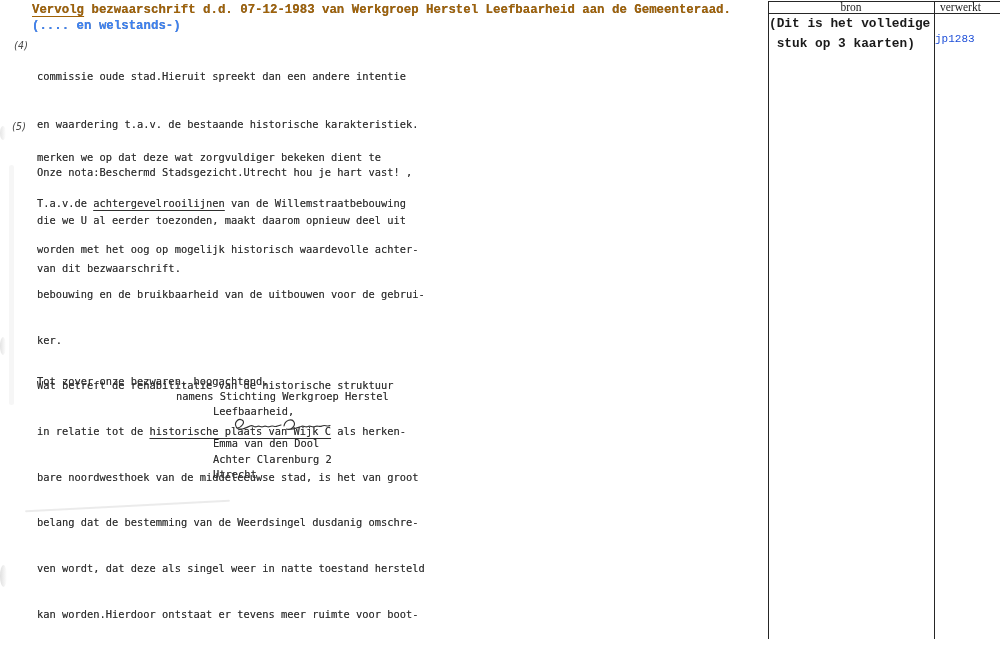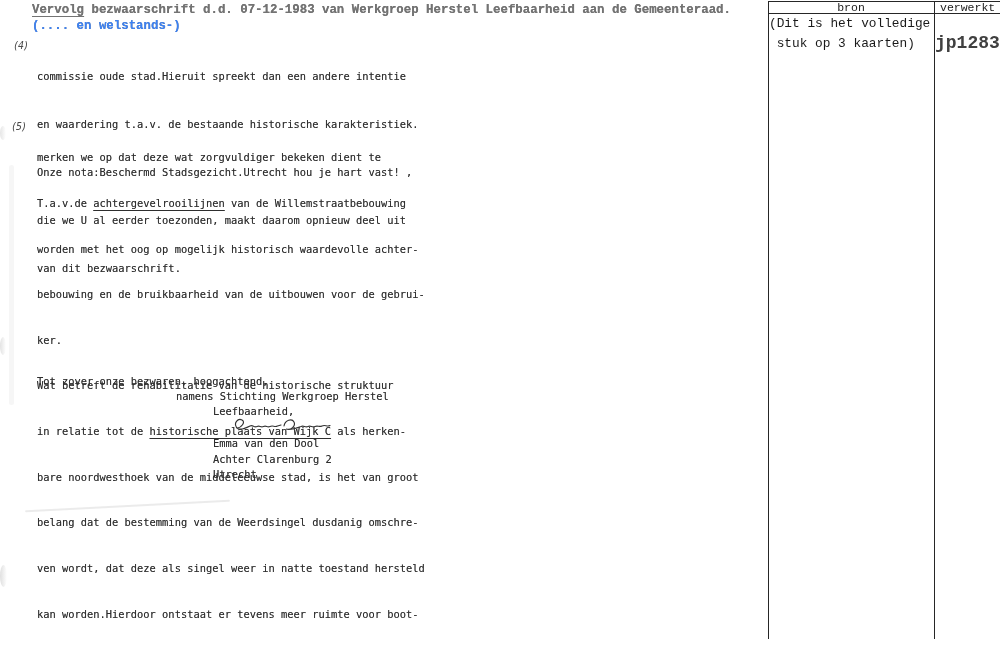--- a/index.html
+++ b/index.html
@@ -10,21 +10,21 @@
   }
   .page {
     position:relative; width:1000px; height:649px;
     background:#ffffff; overflow:hidden;
   }
 
   
   .title {
     position:absolute; left:32px; top:3px;
     font-family:"Liberation Mono", monospace; font-weight:bold;
-    font-size:12.4px; line-height:15px; color:#737373;
+    font-size:12.4px; line-height:15px; color:#a16207;
     white-space:pre; text-shadow:0 0 0.6px rgba(10,10,10,0.55);
   }
   .title2 {
     position:absolute; left:32px; top:18.5px;
     font-family:"Liberation Mono", monospace; font-weight:bold;
     font-size:12.4px; color:#3b82f6; white-space:pre;
     text-shadow:0 0 0.6px rgba(10,10,10,0.55);
   }
   .u { text-decoration:underline; text-underline-offset:2.5px; text-decoration-thickness:1px; }
 
@@ -58,37 +58,37 @@
   
   .vline { position:absolute; width:1.4px; background:#262626; top:1px; height:638px; }
   .vline.left    { left:767.5px; }
   .vline.divider { left:933.5px; }
   .hline { position:absolute; left:767.5px; width:232.5px; height:1.3px; background:#262626; }
   .hline.top        { top:0.5px;  }
   .hline.header-sep { top:13.2px; }
 
   .reg-header {
     position:absolute; top:0.5px;
-    font-family:Liberation Mono, monospace; font-size:11.5px;
+    font-family:Liberation Serif, serif; font-size:11.5px;
     color:#1c1c1c;
   }
   .reg-header.bron { left:768px; width:166px; text-align:center; }
   .reg-header.verwerkt { left:940px; }
 
   .reg-note {
     position:absolute; left:769px;
-    font-family:"Liberation Mono", monospace; font-weight:normal;
+    font-family:"Liberation Mono", monospace; font-weight:bold;
     font-size:12.8px; color:#1a1a1a; white-space:pre;
   }
   .reg-note.l1 { top:15.5px; }
   .reg-note.l2 { top:36px; }
   .reg-code {
     position:absolute; left:935px; top:33px;
-    font-family:"Liberation Mono", monospace; font-weight:bold;
-    font-size:18px; color:#404040;
+    font-family:"Liberation Mono", monospace; font-weight:normal;
+    font-size:11px; color:#1d4ed8;
   }
 
   
   .smudge { position:absolute; pointer-events:none; }
   .sm1 { left:9px;  top:165px; width:5px;   height:240px; background:rgba(100,100,100,0.06); border-radius:3px; }
   .sm2 { left:0px;  top:337px; width:6px;   height:18px;  background:linear-gradient(90deg, rgba(110,110,110,0.20), rgba(110,110,110,0)); border-radius:50%; }
   .sm3 { left:0px;  top:565px; width:7px;   height:22px;  background:linear-gradient(90deg, rgba(110,110,110,0.22), rgba(110,110,110,0)); border-radius:50%; }
   .sm4 { left:25px; top:505px; width:205px; height:2px;   background:rgba(110,110,110,0.14); transform:rotate(-3deg); border-radius:2px; }
   .sm5 { left:0px;  top:126px; width:6px;   height:14px;  background:linear-gradient(90deg, rgba(110,110,110,0.18), rgba(110,110,110,0)); border-radius:50%; }
 </style>

